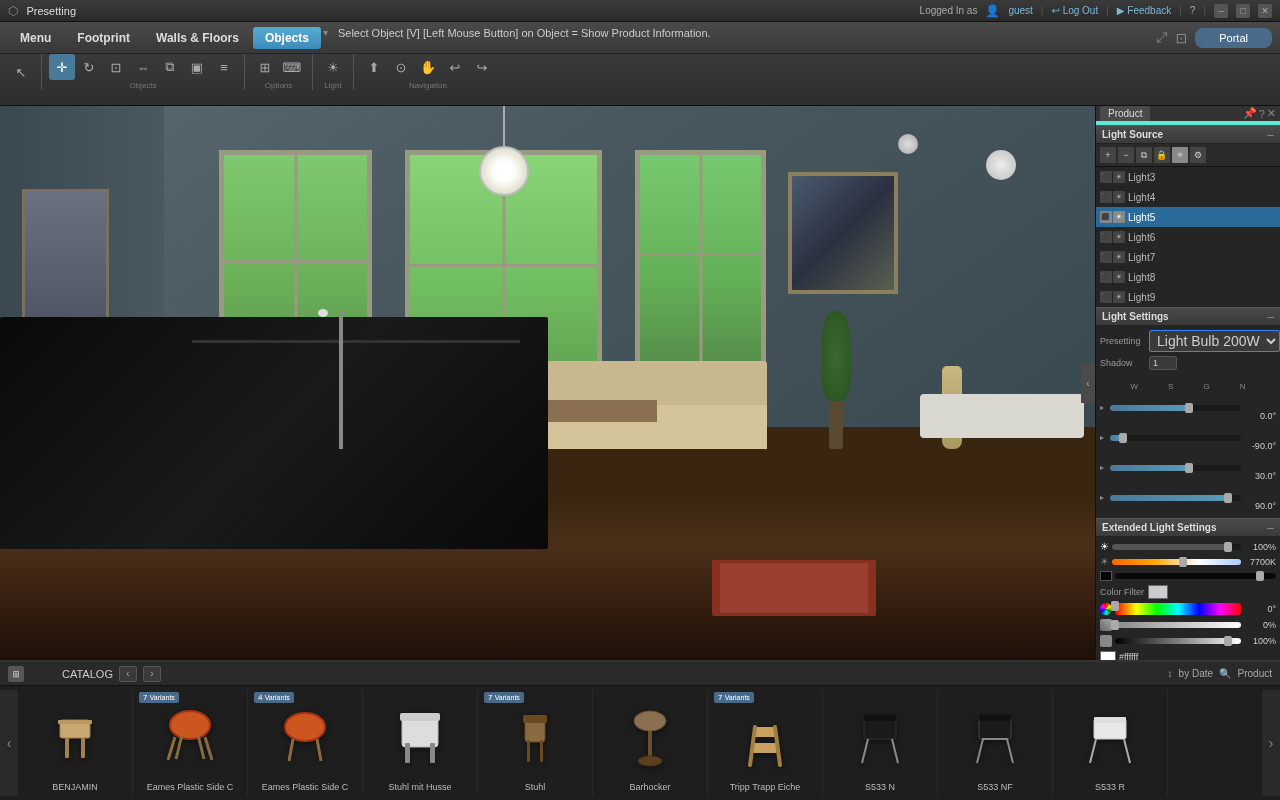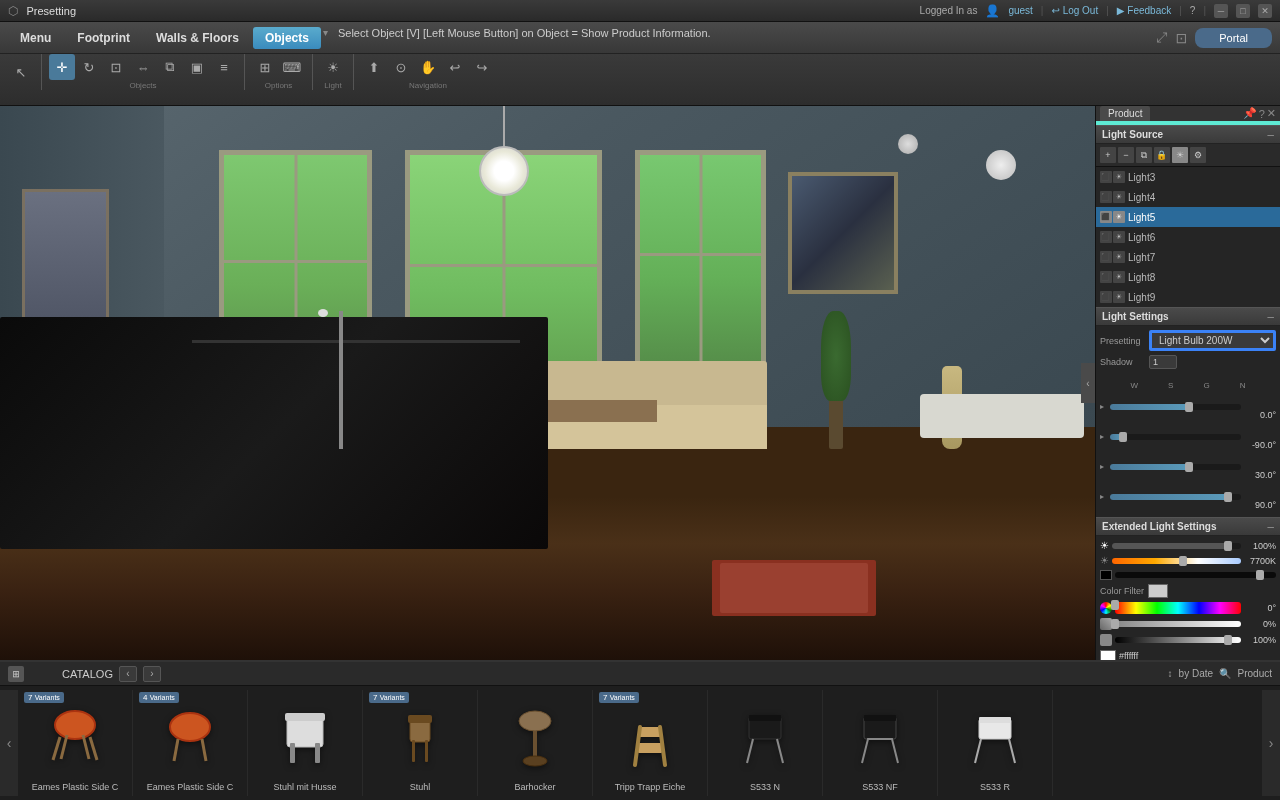--- a/index.html
+++ b/index.html
@@ -108,22 +108,22 @@
     .light-item.active { background: #2a6a9a; color: white; }
     .light-item .light-icons { display: flex; gap: 1px; }
     .light-icon-btn { width: 12px; height: 12px; background: #444; border-radius: 1px; display: flex; align-items: center; justify-content: center; font-size: 7px; cursor: pointer; }
     .light-icon-btn.on { background: #888; }
 
     
     #light-settings { background: #252525; padding: 4px; }
     .setting-row { display: flex; align-items: center; margin-bottom: 4px; gap: 4px; }
     .setting-label { font-size: 9px; color: #999; width: 45px; flex-shrink: 0; }
     .setting-dropdown {
-      flex: 1; background: #3a3a3a; border: 3px solid #3b82f6; color: #ccc;
-      font-size: 10px; padding: 1px 3px; border-radius: 2px; cursor: pointer;
+      flex: 1; background: #3a3a3a; border: 1px solid #3b82f6; color: #ccc;
+      font-size: 14px; padding: 1px 3px; border-radius: 2px; cursor: pointer;
     }
     .setting-input-sm {
       width: 28px; background: #3a3a3a; border: 1px solid #555; color: #ccc;
       font-size: 9px; padding: 1px 3px; border-radius: 2px;
     }
 
     
     .slider-section { padding: 4px; background: #252525; }
     .slider-row { display: flex; align-items: center; gap: 3px; margin-bottom: 3px; }
     .slider-icon { width: 10px; height: 10px; font-size: 8px; color: #888; }
@@ -621,20 +621,31 @@
       <span>🔍</span>
       <span style="cursor:pointer;">Product</span>
     </div>
   </div>
 
   <div id="catalog-items">
     <button class="catalog-scroll-btn">‹</button>
     <div class="catalog-items-inner">
 
 
+      <div class="catalog-item">
+        <div class="item-img">
+          <svg class="furniture" width="60" height="65" viewBox="0 0 60 65">
+            <rect x="15" y="15" width="30" height="18" fill="#c8a870" rx="2" stroke="#a08050" stroke-width="1"></rect>
+            <rect x="20" y="33" width="4" height="20" fill="#a08050" rx="1"></rect>
+            <rect x="36" y="33" width="4" height="20" fill="#a08050" rx="1"></rect>
+            <rect x="13" y="15" width="34" height="4" fill="#b89860" rx="1"></rect>
+          </svg>
+        </div>
+        <span class="item-name">BENJAMIN</span>
+      </div>
 
       <div class="catalog-item">
         <div class="variants-badge">7 <span style="font-size:7px;">Variants</span></div>
         <div class="item-img">
           <svg class="furniture" width="60" height="65" viewBox="0 0 60 65">
             <ellipse cx="30" cy="20" rx="20" ry="14" fill="#cc5520" stroke="#aa3310" stroke-width="2"></ellipse>
             <line x1="15" y1="32" x2="8" y2="55" stroke="#8a6a40" stroke-width="3"></line>
             <line x1="45" y1="32" x2="52" y2="55" stroke="#8a6a40" stroke-width="3"></line>
             <line x1="22" y1="30" x2="16" y2="54" stroke="#8a6a40" stroke-width="3"></line>
             <line x1="38" y1="30" x2="44" y2="54" stroke="#8a6a40" stroke-width="3"></line>

